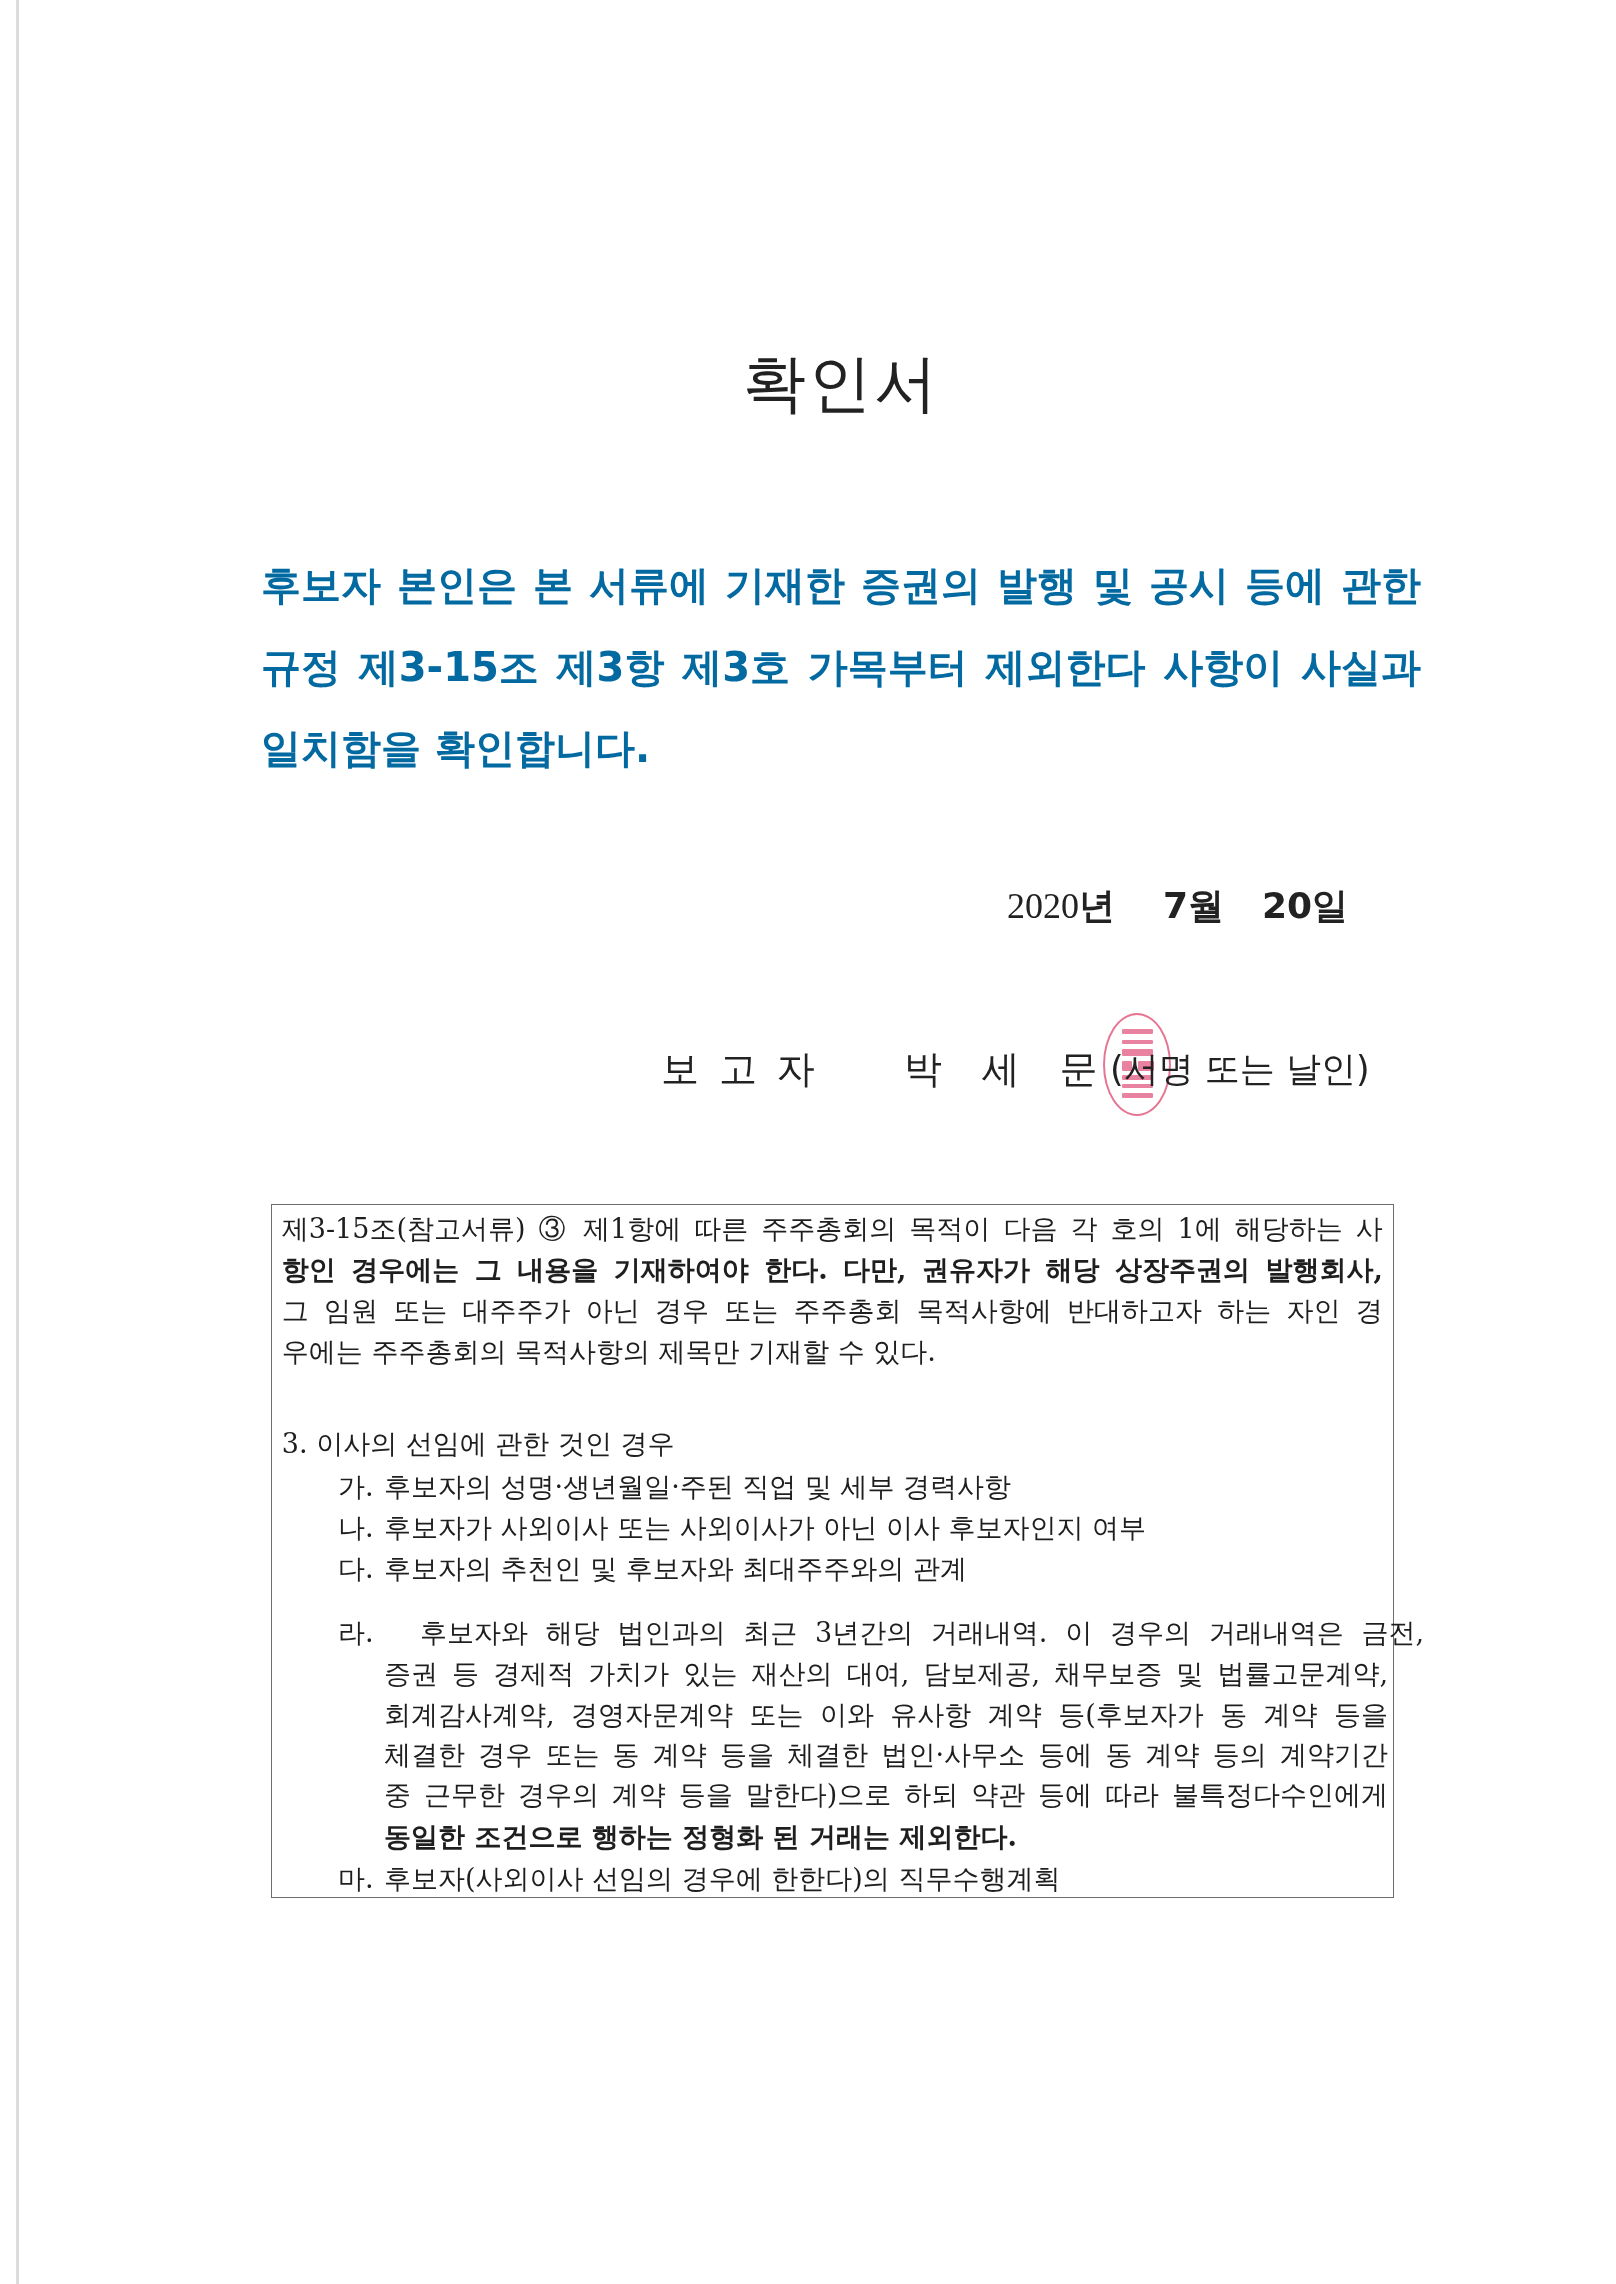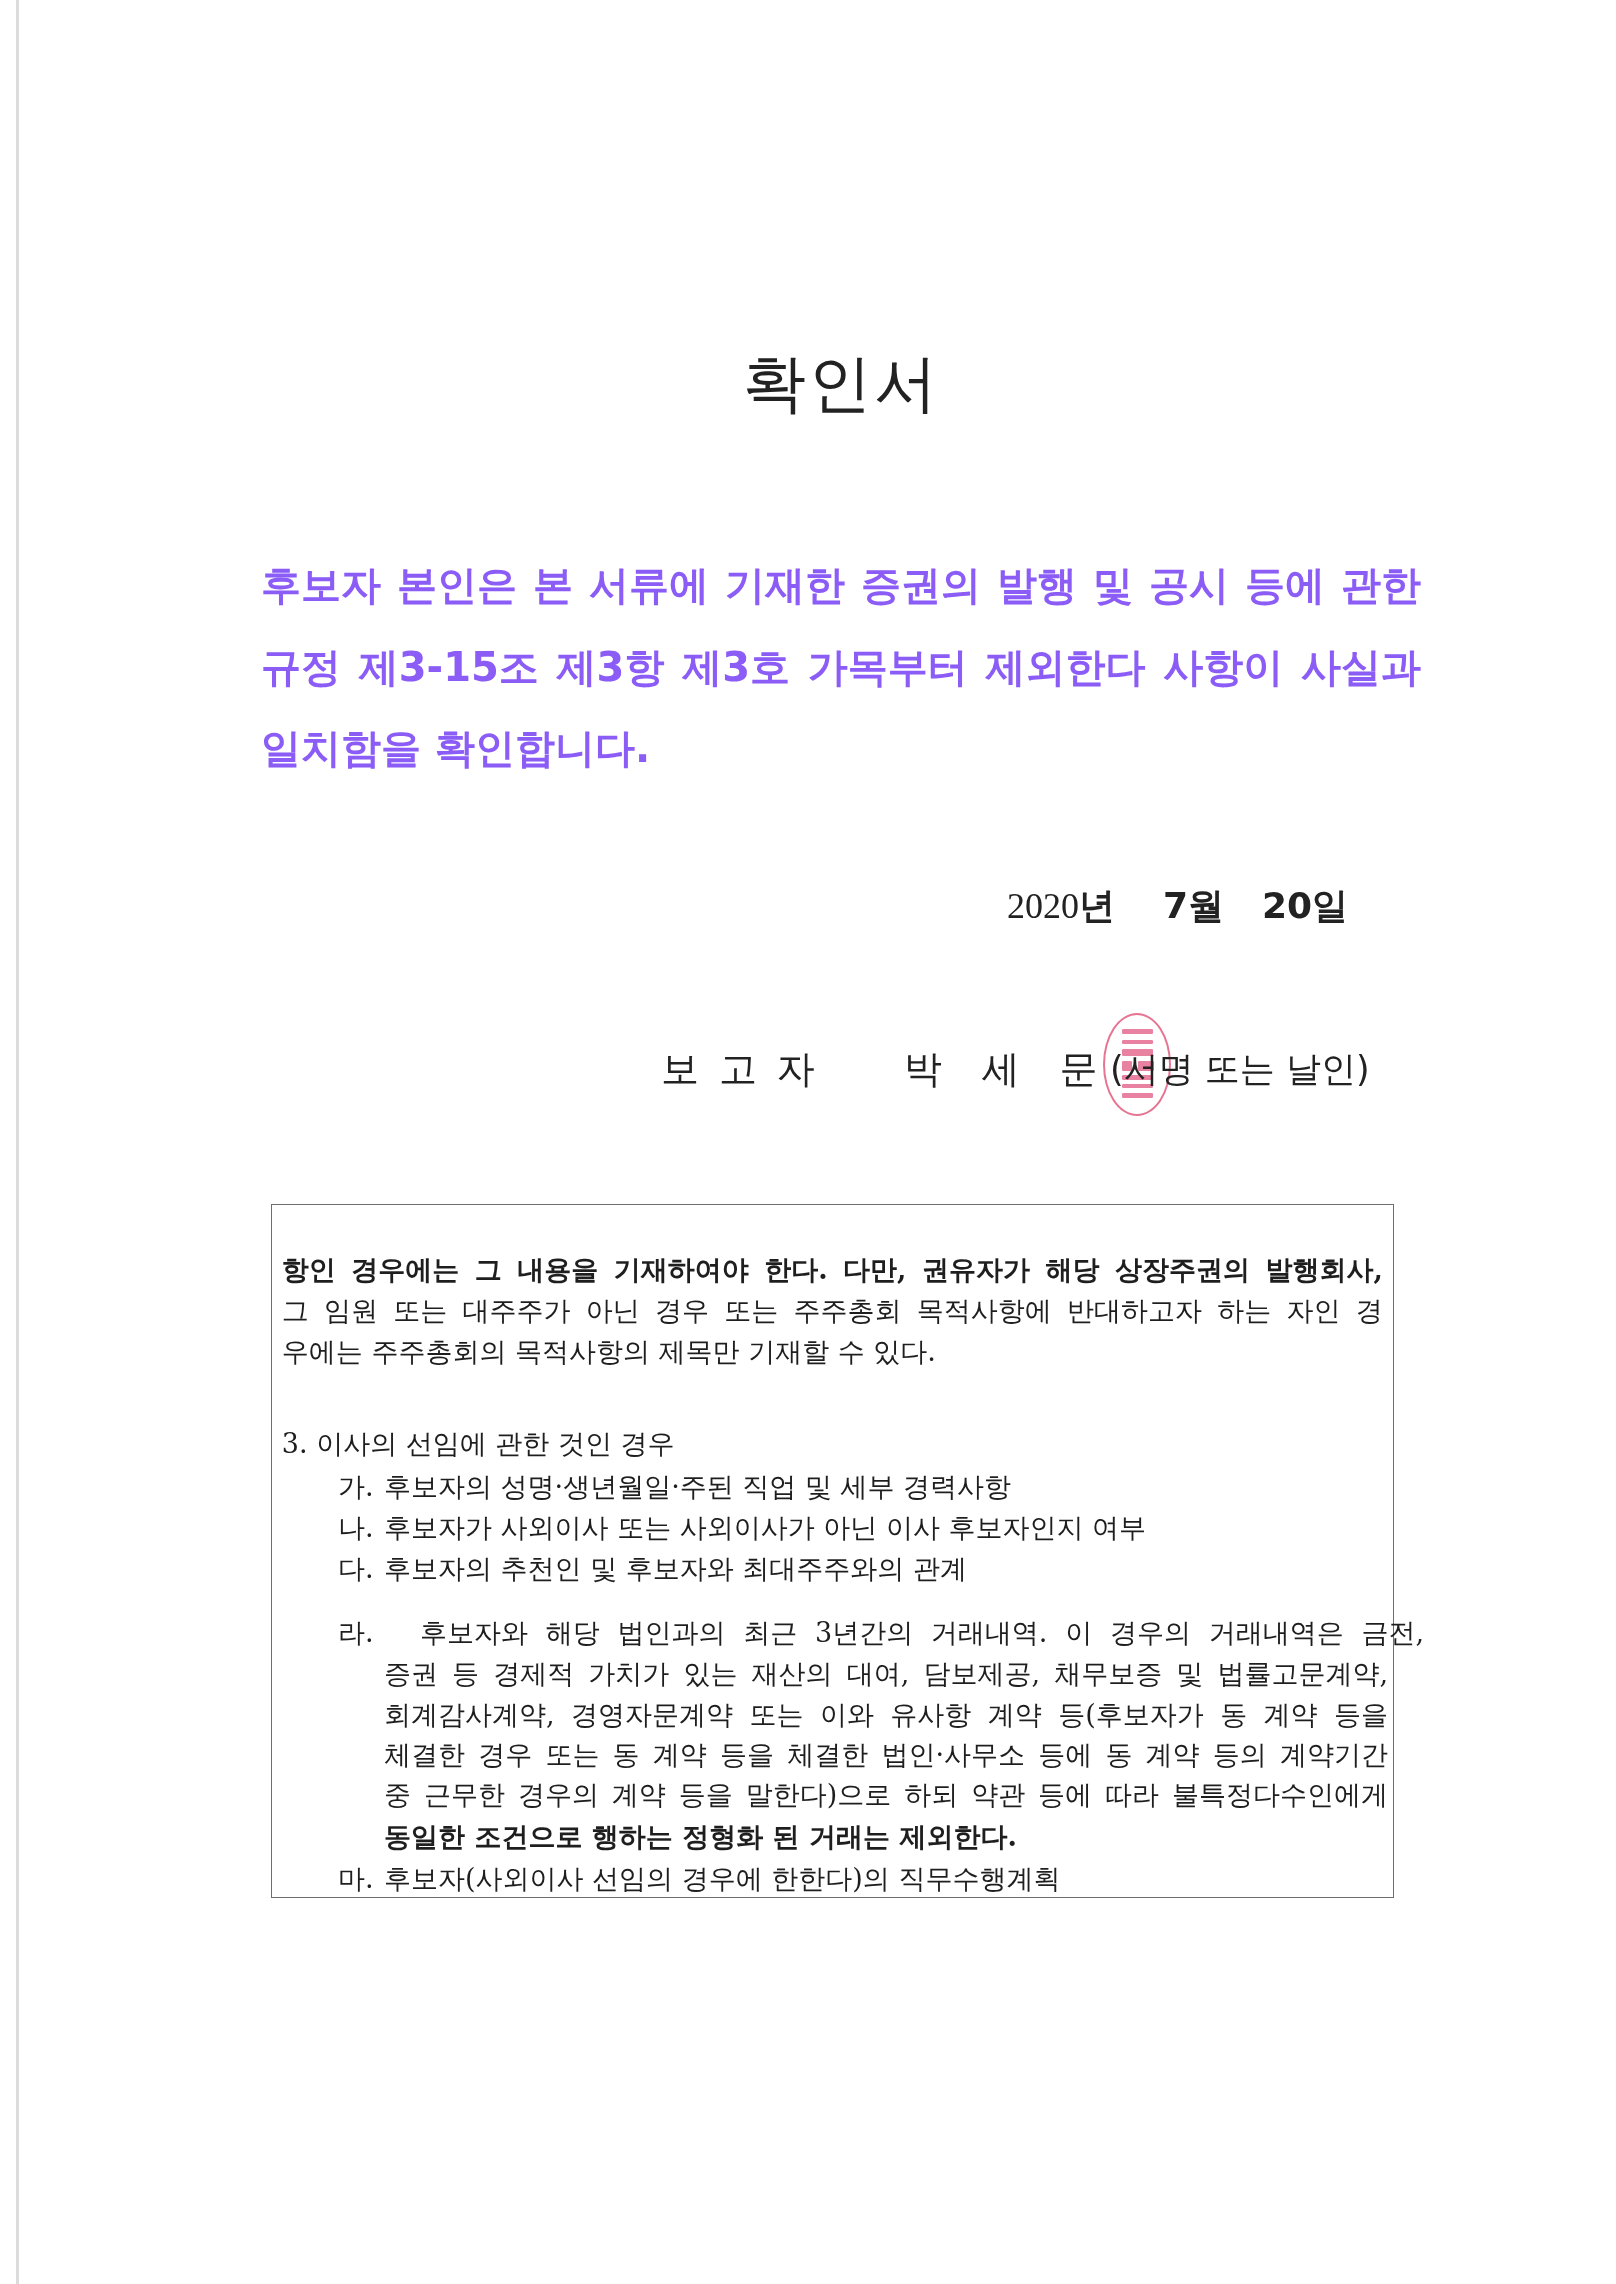--- a/index.html
+++ b/index.html
@@ -1,20 +1,20 @@
 <!DOCTYPE html>
 <html style="font-size:10.4px"><head>
 <meta charset="utf-8">
 <style>
   html, body { margin: 0; padding: 0; background: #ffffff; }
   body { width: 1616px; height: 2284px; position: relative; overflow: hidden; color: #1f1f1f; }
   .scan-edge { position: absolute; left: 15.6px; top: 0; width: 3.3px; height: 2284px; background: #dcdcdc; }
   .abs { position: absolute; white-space: nowrap; }
   .title { left: 743px; top: 345px; font-family: "DejaVu Sans", sans-serif; font-size: 63px; font-weight: normal; letter-spacing: 2.6px; line-height: 78px; color: #222; }
-  .stmt { left: 261px; font-family: "DejaVu Sans", sans-serif; font-weight: bold; font-size: 40px; line-height: 46px; color: #8b5cf6; width: 1160px; text-align: justify; text-align-last: justify; }
+  .stmt { left: 261px; font-family: "DejaVu Sans", sans-serif; font-weight: bold; font-size: 40px; line-height: 46px; color: #0369a1; width: 1160px; text-align: justify; text-align-last: justify; }
   .stmt.last { text-align-last: left; }
   .date { top: 883px; font-size: 36px; line-height: 46px; color: #222; }
   .date-year { left: 1007px; font-family: "Liberation Serif", serif; }
   .date-year-unit { font-family: "DejaVu Sans", sans-serif; font-weight: bold; }
   .date-month { left: 1163px; font-family: "DejaVu Sans", sans-serif; font-weight: bold; text-align: center; }
   .date-day { left: 1262px; font-family: "DejaVu Sans", sans-serif; font-weight: bold; }
   .sig { top: 1046px; font-family: "DejaVu Sans", sans-serif; font-weight: normal; font-size: 38px; line-height: 47px; color: #222; }
   .stamp { position: absolute; left: 1103px; top: 1013px; width: 68px; height: 103px; border: 2.6px solid #e4698a; border-radius: 50%; box-sizing: border-box; overflow: hidden; opacity: 0.92; }
   .stamp-bar { position: absolute; left: 17px; width: 31px; background: #e8779a; border-radius: 1.3px; }
   .box { position: absolute; left: 271px; top: 1204px; width: 1123px; height: 694px; border: 1.3px solid #6e6e6e; box-sizing: border-box; }
@@ -49,20 +49,21 @@
     <div class="stamp-bar" style="top:46px; height:10.4px; width:10.4px;"></div>
     <div class="stamp-bar" style="top:46px; height:10.4px; left:33px; width:15.6px;"></div>
     <div class="stamp-bar" style="top:60px; height:5.2px;"></div>
     <div class="stamp-bar" style="top:69px; height:3.9px;"></div>
     <div class="stamp-bar" style="top:78px; height:5.2px;"></div>
   </div>
   <span class="abs sig" style="left:1110px; font-size:35px;">(서명 또는 날인)</span>
 </div>
 
 <div class="box">
+  <div class="box-line j" style="left:9.8px; top:6.5px;">제3-15조(참고서류) ③ 제1항에 따른 주주총회의 목적이 다음 각 호의 1에 해당하는 사</div>
   <div class="box-line j" style="left:9.8px; top:48px;font-weight:bold;">항인 경우에는 그 내용을 기재하여야 한다. 다만, 권유자가 해당 상장주권의 발행회사,</div>
   <div class="box-line" style="left:9.8px; top:130px;">우에는 주주총회의 목적사항의 제목만 기재할 수 있다.</div>
   <div class="box-line j" style="left:9.8px; top:89px;">그 임원 또는 대주주가 아닌 경우 또는 주주총회 목적사항에 반대하고자 하는 자인 경</div>
 
   <div class="box-line" style="left:9.8px; top:222px;">3. 이사의 선임에 관한 것인 경우</div>
 
   <div>
     <span class="box-line" style="left:66px; top:265px;">가.</span>
     <span class="box-line" style="left:112px; top:265px;">후보자의 성명·생년월일·주된 직업 및 세부 경력사항</span>
   </div>

